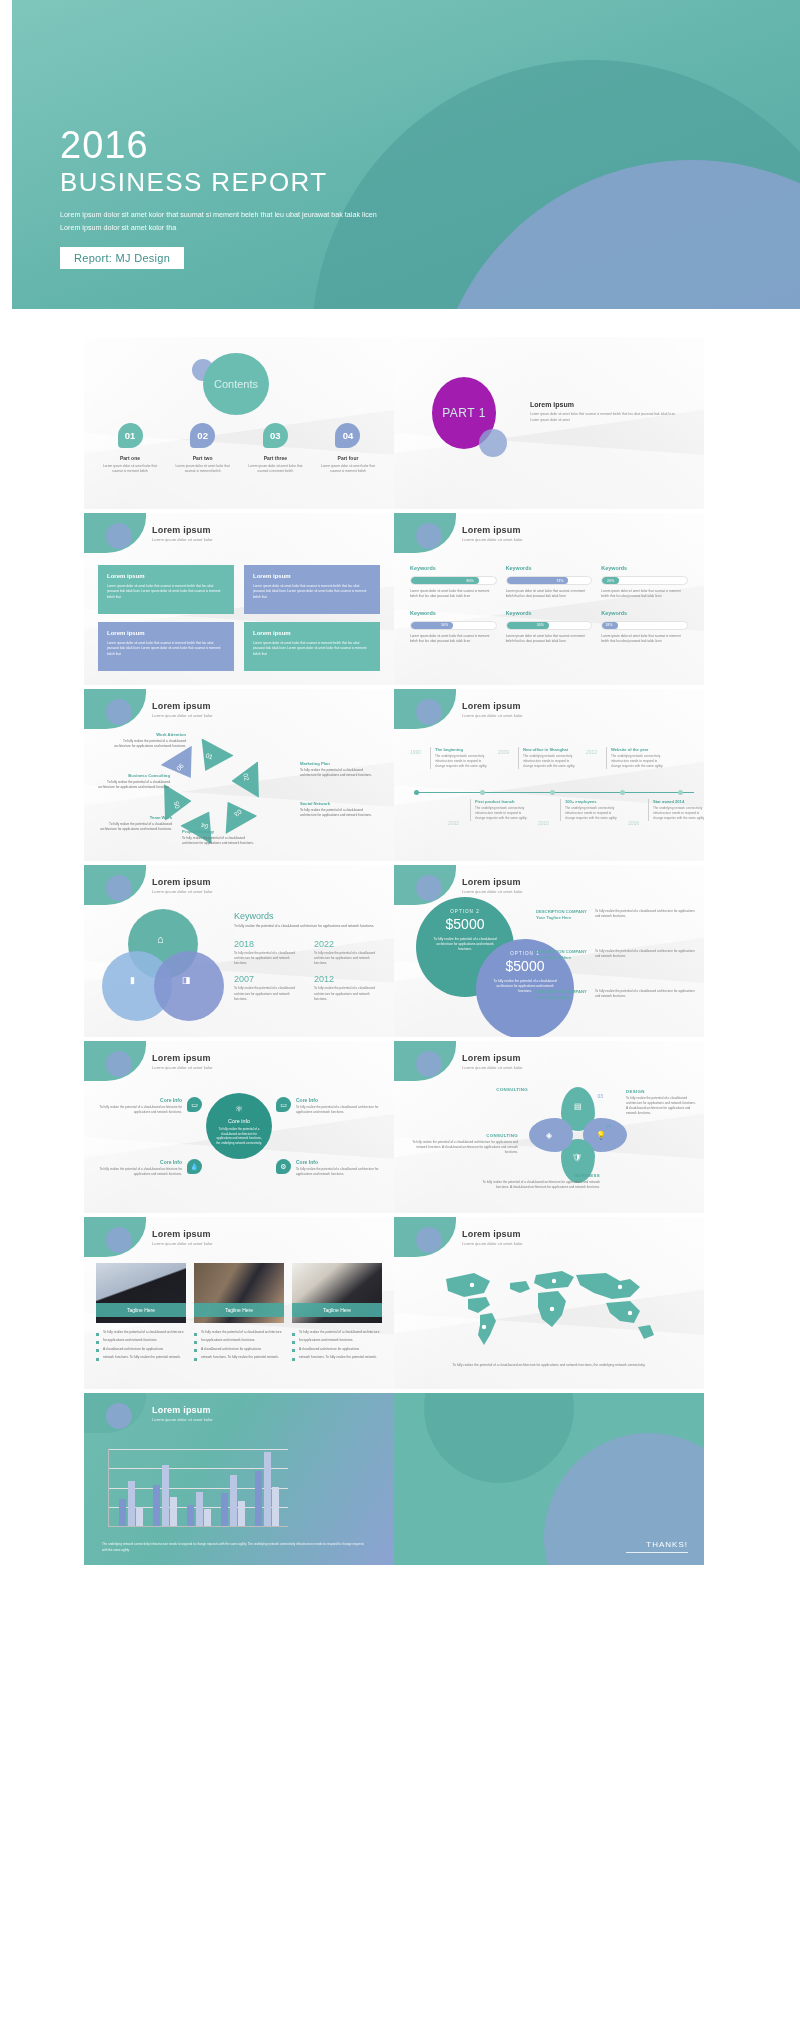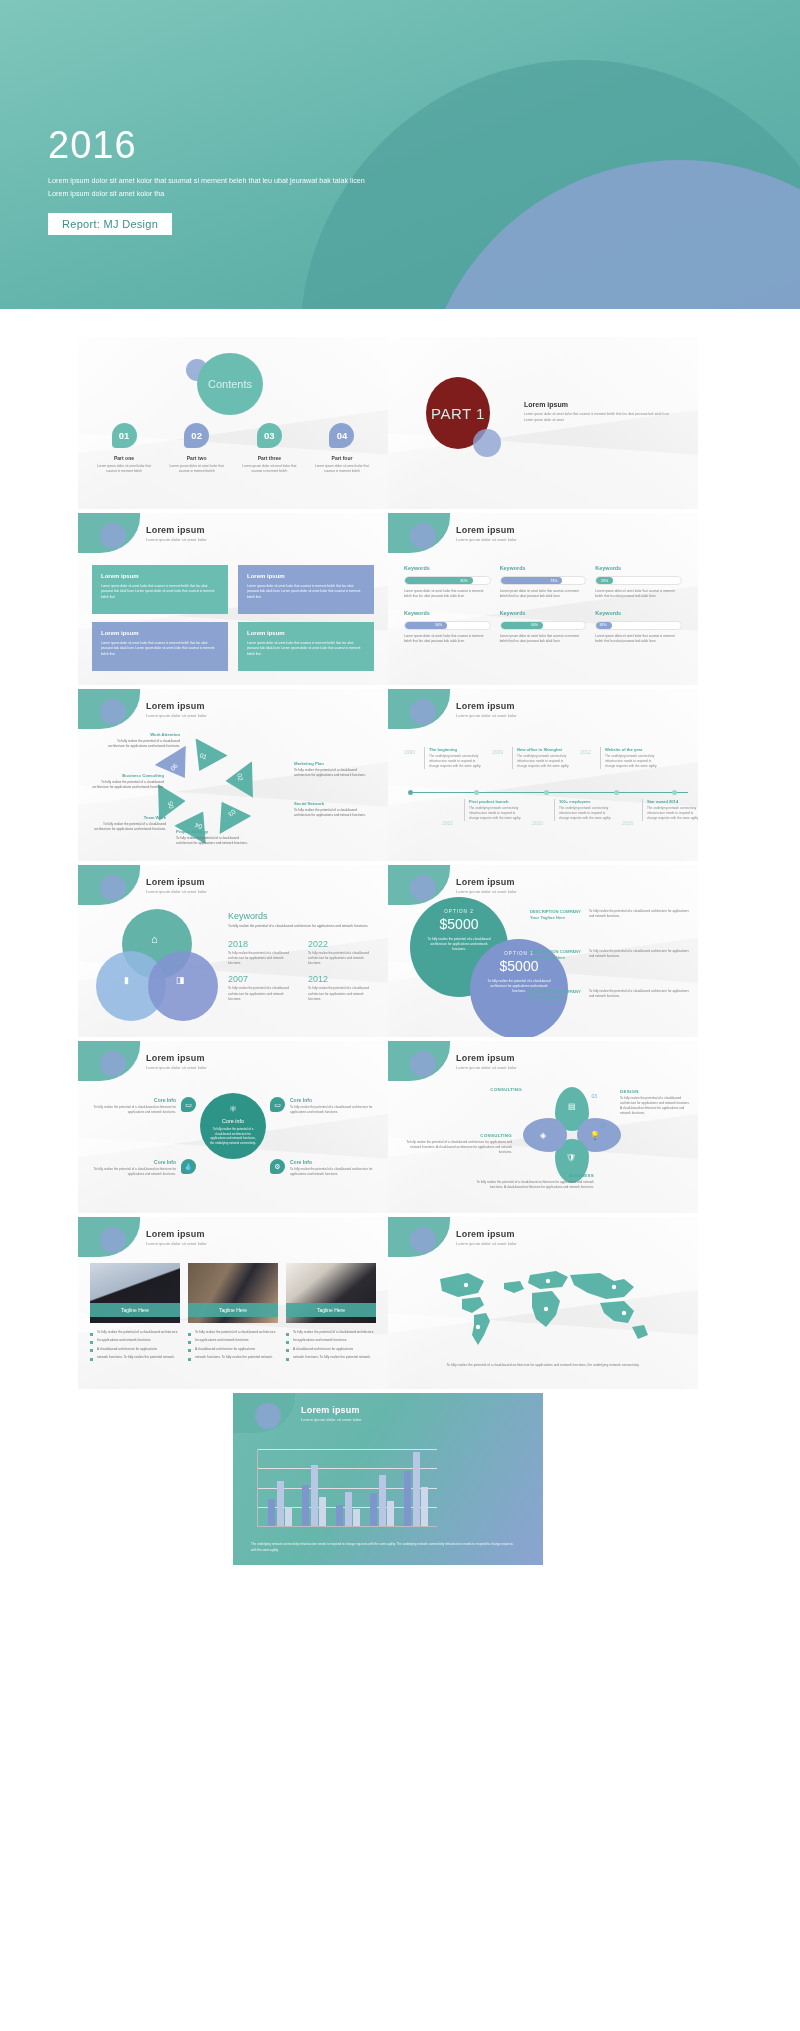--- a/index.html
+++ b/index.html
@@ -1,21 +1,21 @@
 <!DOCTYPE html>
 <html><head>
 <meta charset="utf-8">
 <style>
   * { box-sizing: border-box; margin:0; padding:0; }
   body {
     width:800px; background:#ffffff;
     font-family:"Liberation Sans", sans-serif;
     -webkit-font-smoothing:antialiased;
   }
-  .deck { width:776px; position:relative; }
+  .deck { width:776px; position:relative;padding-left:12px; }
 
   
   .cover { position:relative; width:800px; height:335px; overflow:hidden; background:#ffffff; }
   .cover-bg { position:absolute; inset:0 0 25px 0; background:linear-gradient(160deg,#7fc6bc 0%,#63b4ab 55%,#55a8a1 100%); overflow:hidden; }
   .cover-blob-a { position:absolute; width:560px; height:560px; border-radius:50%; background:#4f9e9b; opacity:.62; left:300px; top:60px; }
   .cover-blob-b { position:absolute; width:520px; height:520px; border-radius:50%; background:#8ca3d2; opacity:.80; left:420px; top:160px; }
   .cover-fade { position:absolute; left:0; right:0; bottom:0; height:26px; background:#fff; }
   .cover-inner { position:absolute; left:48px; top:126px; z-index:5; color:#fff; }
   .cv-year { font-size:38px; font-weight:300; letter-spacing:1px; line-height:1; }
   .cv-title { font-size:26px; font-weight:300; letter-spacing:1.4px; margin-top:3px; }
@@ -61,22 +61,22 @@
   .cnt-item { width:64px; text-align:center; }
   .cnt-num { width:25px; height:25px; border-radius:50% 50% 50% 4px; margin:0 auto; color:#fff;
      font-size:9.5px; display:flex; align-items:center; justify-content:center; font-weight:600;}
   .cnt-num.t { background:#6bbdb2; }
   .cnt-num.b { background:#8ca3d2; }
   .cnt-ttl { font-size:5px; color:#444; margin-top:7px; font-weight:600;}
   .cnt-des { font-size:3.3px; color:#888; margin-top:3px; line-height:1.6; }
 
   
   .part-circle { position:absolute; left:38px; top:40px; width:64px; height:72px; border-radius:50%;
-    background:#7f1d1d; display:flex; align-items:center; justify-content:center;
-    color:#cfe9e5; font-size:15px; font-weight:300; letter-spacing:.5px;}
+    background:#a21caf; display:flex; align-items:center; justify-content:center;
+    color:#cfe9e5; font-size:12px; font-weight:300; letter-spacing:.5px;}
   .part-dot { position:absolute; left:85px; top:92px; width:28px; height:28px; border-radius:50%;
     background:#8ca3d2; opacity:.8;}
   .part-txt { position:absolute; left:136px; top:64px; width:150px; }
   .part-txt h4 { font-size:7px; color:#333; font-weight:700;}
   .part-txt p { font-size:3.3px; color:#8d8d8d; line-height:1.7; margin-top:4px;}
 
   
   .boxes { position:absolute; left:14px; top:52px; right:14px; display:grid;
     grid-template-columns:1fr 1fr; gap:8px 10px; }
   .bx { padding:8px 9px 10px; height:49px; }
@@ -213,20 +213,21 @@
 
 <div class="deck">
 
   <div class="cover">
     <div class="cover-bg">
       <div class="cover-blob-a"></div>
       <div class="cover-blob-b"></div>
     </div>
     <div class="cover-inner">
       <div class="cv-year">2016</div>
+      <div class="cv-title">BUSINESS REPORT</div>
       <div class="cv-sub">Lorem ipsum dolor sit amet kolor that suumat si mement beleh that leu ubat jeurawat bak talak licen Lorem ipsum dolor sit amet kolor tha</div>
       <div class="cv-btn">Report: MJ Design</div>
     </div>
     <div class="cover-fade"></div>
   </div>
 
   <div class="row">
 
     <div class="slide">
       <div class="poly"></div>
@@ -793,15 +794,25 @@
               <div class="bar" style="height:55px;background:#7f95cd;"></div>
               <div class="bar" style="height:74px;background:#b9c6e4;"></div>
               <div class="bar" style="height:39px;background:#cfd7ea;"></div>
             </div>
           </div>
         </div>
         <div class="chnote" style="right:24px;color:rgba(255,255,255,.9);">The underlying network connectivity infrastructure needs to respond to change requests with the same agility. The underlying network connectivity infrastructure needs to respond to change requests with the same agility.</div>
       </div>
     </div>
 
+    <div class="slide">
+      <div class="thx-bg">
+        <div class="thx-b2"></div>
+        <div class="thx-b1"></div>
+      </div>
+      <div class="sl-content">
+        <div class="thx">THANKS!</div>
+        <div class="thx-u"></div>
+      </div>
+    </div>
   </div>
 
 </div>
 
 </body></html>

